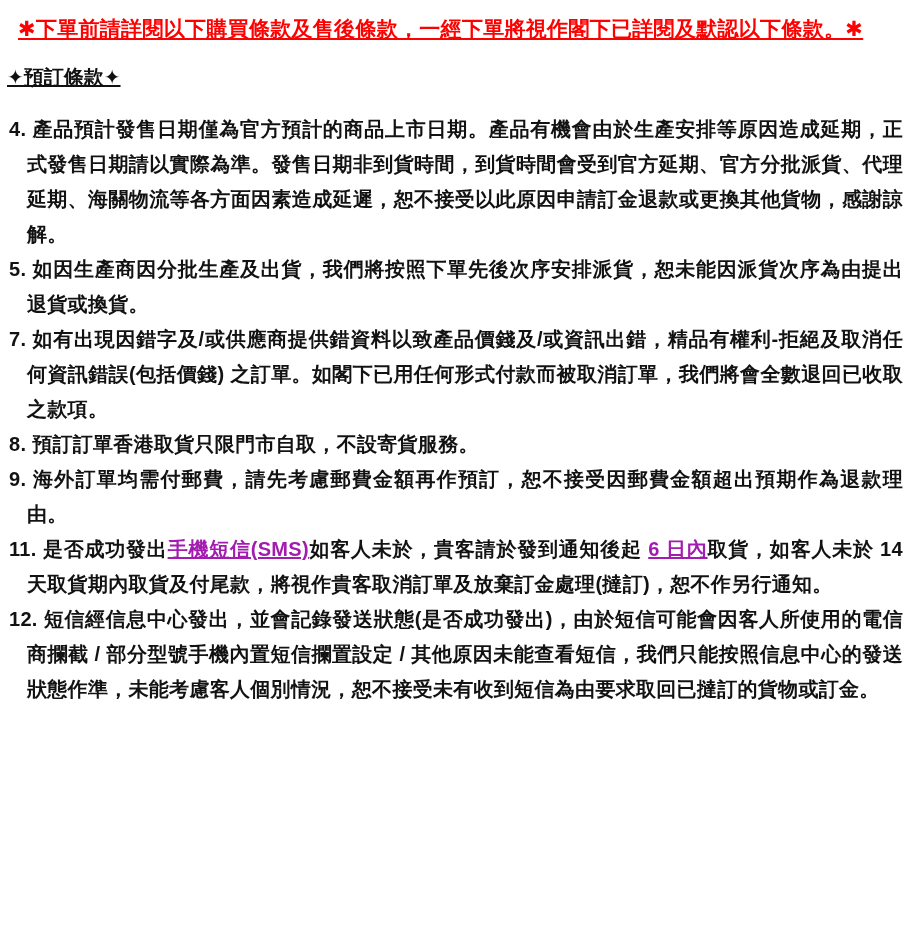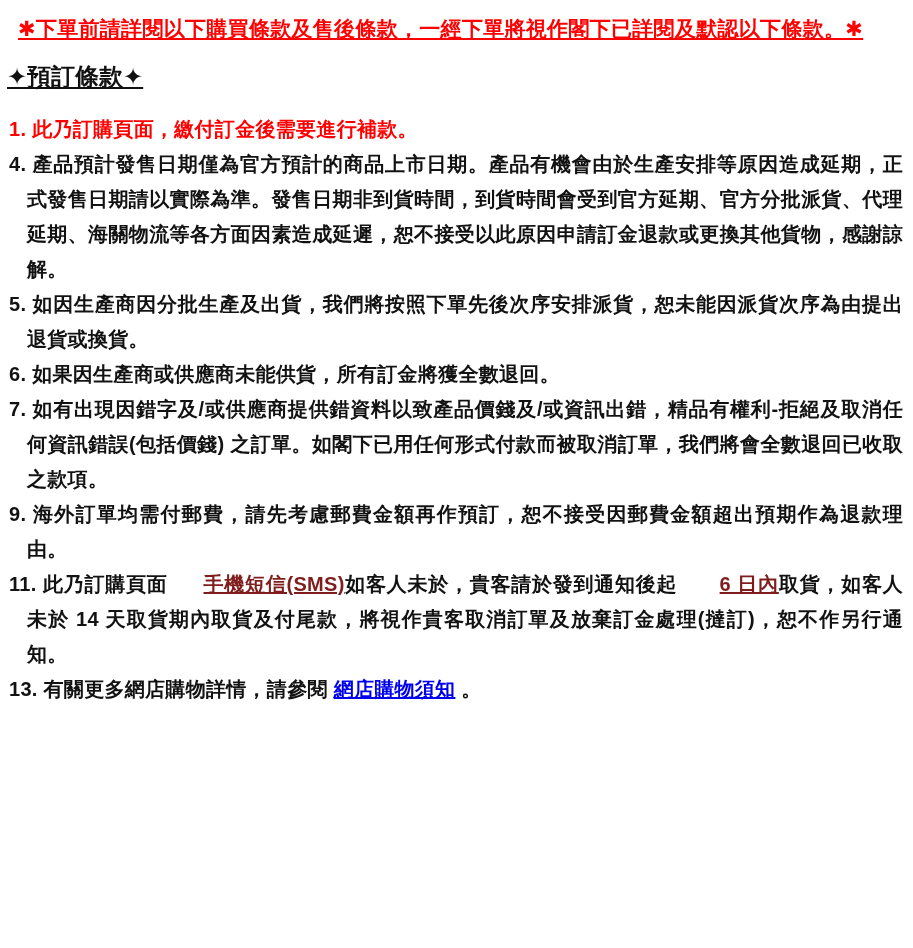--- a/index.html
+++ b/index.html
@@ -24,21 +24,21 @@
     line-height: 28px;
     color: #ff0000;
     letter-spacing: 0.3px;
   }
   .notice .u {
     text-decoration: underline;
   }
   .heading {
     margin-left: 7px;
     margin-top: 19px;
-    font-size: 24px;
+    font-size: 20px;
     line-height: 30px;
     color: #111111;
   }
   .heading .u {
     text-decoration: underline;
   }
   .terms {
     margin-top: 20px;
     font-size: 20px;
     line-height: 35px;
@@ -50,23 +50,22 @@
     text-indent: -18px;
     text-align: justify;
   }
   .term.red {
     color: #ff0000;
   }
   .term .num {
     white-space: pre;
   }
   .ru {
-    color: #7f1d1d;
+    color: #a21caf;
     text-decoration: underline;
-    margin-left: 36px;
   }
   a.doc-link {
     color: #0000ee;
     text-decoration: underline;
     cursor: pointer;
   }
 </style>
 </head>
 <body>
 
@@ -74,23 +73,22 @@
 
   <div class="notice">
     <span class="u">✱下單前請詳閱以下購買條款及售後條款，一經下單將視作閣下已詳閱及默認以下條款。✱</span>
   </div>
 
   <div class="heading">
     <span class="u">✦預訂條款✦</span>
   </div>
 
   <div class="terms">
-      <div class="term red"><span class="num">1. </span><span>此乃訂購頁面，繳付訂金後需要進行補款。</span></div>
       <div class="term"><span class="num">4. </span><span>產品預計發售日期僅為官方預計的商品上市日期。產品有機會由於生產安排等原因造成延期，正式發售日期請以實際為準。發售日期非到貨時間，到貨時間會受到官方延期、官方分批派貨、代理延期、海關物流等各方面因素造成延遲，恕不接受以此原因申請訂金退款或更換其他貨物，感謝諒解。</span></div>
       <div class="term"><span class="num">5. </span><span>如因生產商因分批生產及出貨，我們將按照下單先後次序安排派貨，恕未能因派貨次序為由提出退貨或換貨。</span></div>
-      <div class="term"><span class="num">6. </span><span>如果因生產商或供應商未能供貨，所有訂金將獲全數退回。</span></div>
       <div class="term"><span class="num">7. </span><span>如有出現因錯字及/或供應商提供錯資料以致產品價錢及/或資訊出錯，精品有權利-拒絕及取消任何資訊錯誤(包括價錢) 之訂單。如閣下已用任何形式付款而被取消訂單，我們將會全數退回已收取之款項。</span></div>
+      <div class="term"><span class="num">8. </span><span>預訂訂單香港取貨只限門市自取，不設寄貨服務。</span></div>
       <div class="term"><span class="num">9. </span><span>海外訂單均需付郵費，請先考慮郵費金額再作預訂，恕不接受因郵費金額超出預期作為退款理由。</span></div>
-      <div class="term"><span class="num">11. </span><span>此乃訂購頁面</span><span class="ru">手機短信(SMS)</span><span>如客人未於，貴客請於發到通知後起 </span><span class="ru">6 日內</span><span>取貨，如客人未於 14 天取貨期內取貨及付尾款，將視作貴客取消訂單及放棄訂金處理(撻訂)，恕不作另行通知。</span></div>
-      <div class="term"><span class="num">13. </span><span>有關更多網店購物詳情，請參閱 </span><a class="doc-link">網店購物須知</a><span> 。</span></div>
+      <div class="term"><span class="num">11. </span><span>是否成功發出</span><span class="ru">手機短信(SMS)</span><span>如客人未於，貴客請於發到通知後起 </span><span class="ru">6 日內</span><span>取貨，如客人未於 14 天取貨期內取貨及付尾款，將視作貴客取消訂單及放棄訂金處理(撻訂)，恕不作另行通知。</span></div>
+      <div class="term"><span class="num">12. </span><span>短信經信息中心發出，並會記錄發送狀態(是否成功發出)，由於短信可能會因客人所使用的電信商攔截 / 部分型號手機內置短信攔置設定 / 其他原因未能查看短信，我們只能按照信息中心的發送狀態作準，未能考慮客人個別情況，恕不接受未有收到短信為由要求取回已撻訂的貨物或訂金。</span></div>
     </div>
 
 </div>
 
 </body></html>

